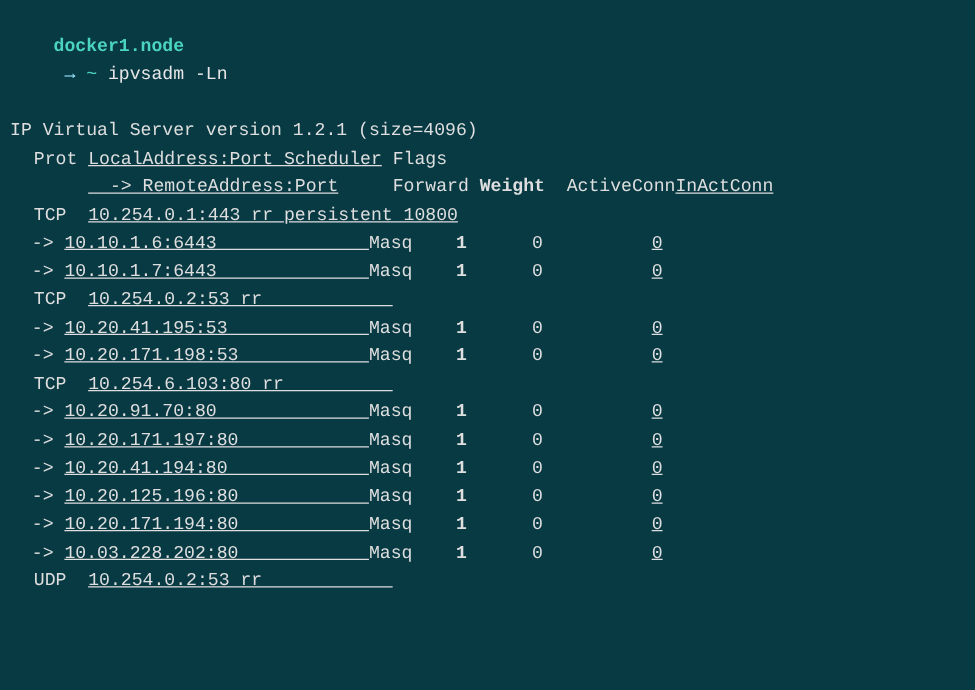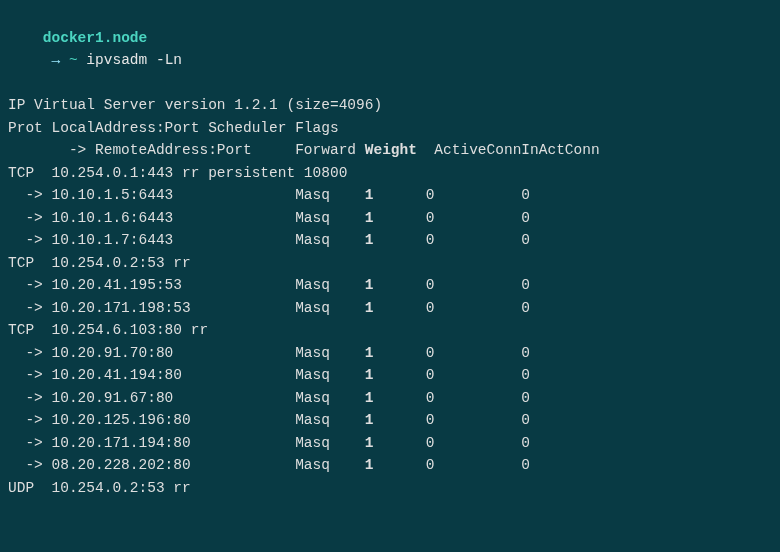--- a/index.html
+++ b/index.html
@@ -18,55 +18,54 @@
     padding: 4px 8px 4px 8px;
     line-height: 22.5px;
   }
   .line { white-space: pre; }
   .host { color: #4bd5c1; font-weight: bold; margin-top: 40px; }
   .arrow { color: #9be8ff; }
   .path { color: #4bd5c1; }
   .cmd  { color: #e6e6e6; }
   .out  { color: #dedede; }
   
-  .col-prot   { display: inline-block; width: 5ch; }
-  .col-addr   { display: inline-block; width: 28ch; }
+  .col-prot   { display: inline-block; width: 5ch; margin-left: 19px; }
+  .col-addr   { display: inline-block; width: 28ch; text-decoration: underline; }
   .col-fwd    { display: inline-block; width: 8ch; }
   .col-wgt    { display: inline-block; width: 7ch; text-align: left; font-weight: bold; }
   .col-ac     { display: inline-block; width: 11ch; text-align: right; }
-  .col-ic     { display: inline-block; width: 8ch; text-align: left; }
+  .col-ic     { display: inline-block; width: 8ch; text-align: left; text-decoration: underline; }
   .sub-indent { display: inline-block; width: 5ch; }
 </style>
 </head>
 <body>
 
 <div class="terminal">
 
   <div class="line">
     <span class="host">docker1.node</span>
     <span class="arrow"> <span>→</span> </span><span class="path">~</span> <span class="cmd">ipvsadm -Ln</span>
   </div>
 
   <div class="line out">IP Virtual Server version 1.2.1 (size=4096)</div>
 
   <div class="line out"><span class="col-prot">Prot</span><span class="col-addr">LocalAddress:Port Scheduler</span><span>Flags</span></div>
 
   <div class="line out"><span class="col-prot"></span><span class="col-addr">  -&gt; RemoteAddress:Port</span><span class="col-fwd">Forward</span><span class="col-wgt">Weight</span><span class="col-ac">ActiveConn</span><span class="col-ic">InActConn</span></div>
 
   <div id="svc-container">
       <div class="line out"><span class="col-prot">TCP</span><span class="col-addr">10.254.0.1:443 rr persistent 10800</span></div>
-      <div class="line out"><span class="sub-indent">  -&gt; </span><span class="col-addr">10.10.1.5:6443              </span><span class="col-fwd">Masq    </span><span class="col-wgt">1      </span><span class="col-ac">0          </span><span class="col-ic">0</span></div>
       <div class="line out"><span class="sub-indent">  -&gt; </span><span class="col-addr">10.10.1.6:6443              </span><span class="col-fwd">Masq    </span><span class="col-wgt">1      </span><span class="col-ac">0          </span><span class="col-ic">0</span></div>
       <div class="line out"><span class="sub-indent">  -&gt; </span><span class="col-addr">10.10.1.7:6443              </span><span class="col-fwd">Masq    </span><span class="col-wgt">1      </span><span class="col-ac">0          </span><span class="col-ic">0</span></div>
       <div class="line out"><span class="col-prot">TCP</span><span class="col-addr">10.254.0.2:53 rr            </span></div>
       <div class="line out"><span class="sub-indent">  -&gt; </span><span class="col-addr">10.20.41.195:53             </span><span class="col-fwd">Masq    </span><span class="col-wgt">1      </span><span class="col-ac">0          </span><span class="col-ic">0</span></div>
       <div class="line out"><span class="sub-indent">  -&gt; </span><span class="col-addr">10.20.171.198:53            </span><span class="col-fwd">Masq    </span><span class="col-wgt">1      </span><span class="col-ac">0          </span><span class="col-ic">0</span></div>
       <div class="line out"><span class="col-prot">TCP</span><span class="col-addr">10.254.6.103:80 rr          </span></div>
       <div class="line out"><span class="sub-indent">  -&gt; </span><span class="col-addr">10.20.91.70:80              </span><span class="col-fwd">Masq    </span><span class="col-wgt">1      </span><span class="col-ac">0          </span><span class="col-ic">0</span></div>
+      <div class="line out"><span class="sub-indent">  -&gt; </span><span class="col-addr">10.20.171.197:80            </span><span class="col-fwd">Masq    </span><span class="col-wgt">1      </span><span class="col-ac">0          </span><span class="col-ic">0</span></div>
       <div class="line out"><span class="sub-indent">  -&gt; </span><span class="col-addr">10.20.41.194:80             </span><span class="col-fwd">Masq    </span><span class="col-wgt">1      </span><span class="col-ac">0          </span><span class="col-ic">0</span></div>
-      <div class="line out"><span class="sub-indent">  -&gt; </span><span class="col-addr">10.20.91.67:80              </span><span class="col-fwd">Masq    </span><span class="col-wgt">1      </span><span class="col-ac">0          </span><span class="col-ic">0</span></div>
       <div class="line out"><span class="sub-indent">  -&gt; </span><span class="col-addr">10.20.125.196:80            </span><span class="col-fwd">Masq    </span><span class="col-wgt">1      </span><span class="col-ac">0          </span><span class="col-ic">0</span></div>
       <div class="line out"><span class="sub-indent">  -&gt; </span><span class="col-addr">10.20.171.194:80            </span><span class="col-fwd">Masq    </span><span class="col-wgt">1      </span><span class="col-ac">0          </span><span class="col-ic">0</span></div>
-      <div class="line out"><span class="sub-indent">  -&gt; </span><span class="col-addr">08.20.228.202:80            </span><span class="col-fwd">Masq    </span><span class="col-wgt">1      </span><span class="col-ac">0          </span><span class="col-ic">0</span></div>
+      <div class="line out"><span class="sub-indent">  -&gt; </span><span class="col-addr">10.03.228.202:80            </span><span class="col-fwd">Masq    </span><span class="col-wgt">1      </span><span class="col-ac">0          </span><span class="col-ic">0</span></div>
       <div class="line out"><span class="col-prot">UDP</span><span class="col-addr">10.254.0.2:53 rr            </span></div>
     </div>
 
 </div>
 
 </body></html>

